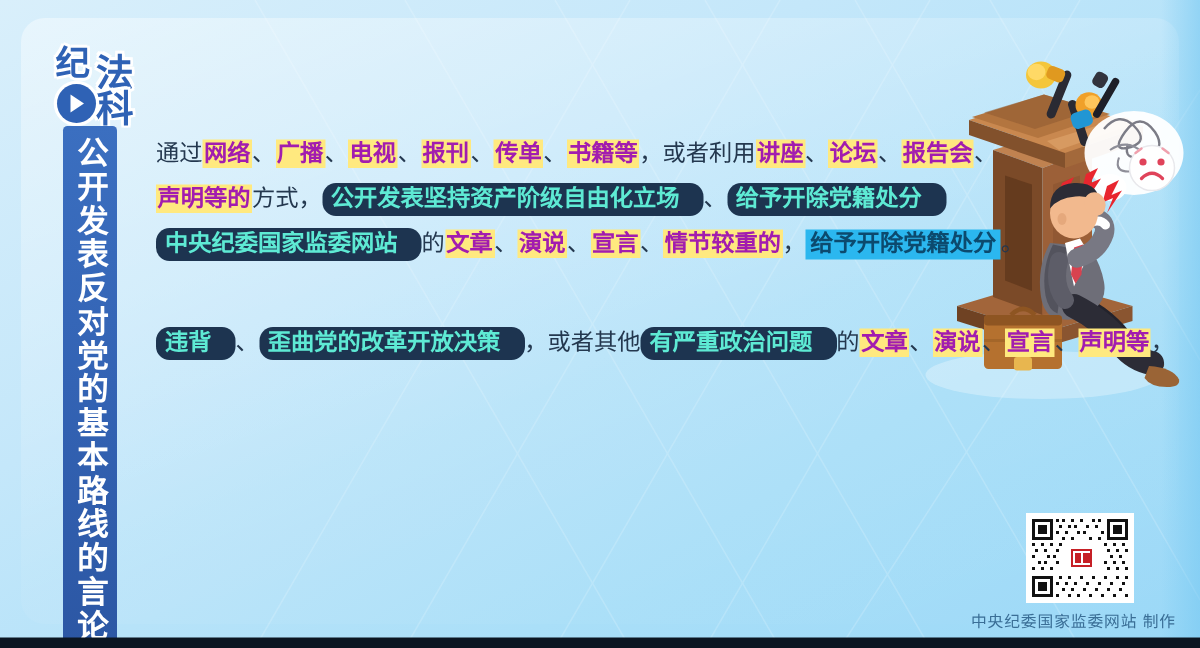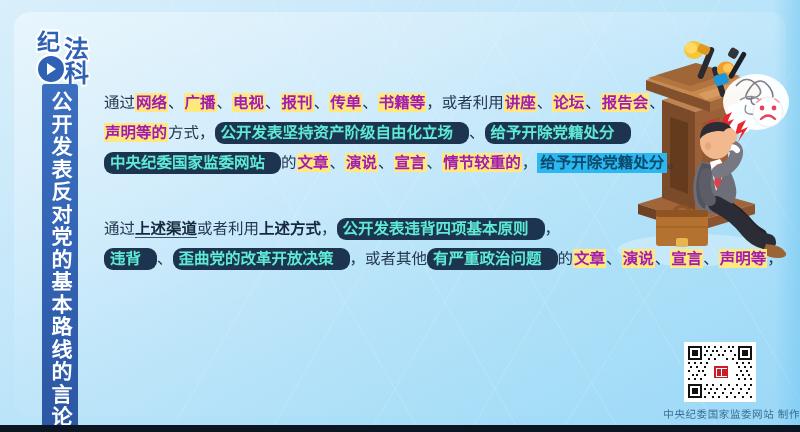--- a/index.html
+++ b/index.html
@@ -174,21 +174,21 @@
   .qr {
     position: absolute;
     left: 684px; top: 342px;
     width: 72px; height: 60px;
     background: #ffffff;
     padding: 2px;
   }
   .qr svg { display: block; }
   .footer {
     position: absolute;
-    right: 0; bottom: 11px;
+    right: 16px; bottom: 11px;
     font-family: "Liberation Sans", "DejaVu Sans", sans-serif;
     font-size: 10.5px;
     letter-spacing: .6px;
     color: #3a6e96;
   }
 </style>
 </head>
 <body>
 
 <div id="poster">
@@ -329,21 +329,20 @@
 
   <div class="content">
 
     <div class="para">
       <div class="line"><span class="t-plain">通过</span><span class="hl-y">网络</span><span class="t-plain">、</span><span class="hl-y">广播</span><span class="t-plain">、</span><span class="hl-y">电视</span><span class="t-plain">、</span><span class="hl-y">报刊</span><span class="t-plain">、</span><span class="hl-y">传单</span><span class="t-plain">、</span><span class="hl-y">书籍等</span><span class="t-plain">，或者利用</span><span class="hl-y">讲座</span><span class="t-plain">、</span><span class="hl-y">论坛</span><span class="t-plain">、</span><span class="hl-y">报告会</span><span class="t-plain">、</span></div>
       <div class="line"><span class="hl-y">声明等的</span><span class="t-plain">方式，</span><span class="hl-d">公开发表坚持资产阶级自由化立场</span><span class="t-plain">、</span><span class="hl-d">给予开除党籍处分</span></div>
       <div class="line"><span class="hl-d">中央纪委国家监委网站</span><span class="t-plain">的</span><span class="hl-y">文章</span><span class="t-plain">、</span><span class="hl-y">演说</span><span class="t-plain">、</span><span class="hl-y">宣言</span><span class="t-plain">、</span><span class="hl-y">情节较重的</span><span class="t-plain">，</span><span class="hl-c">给予开除党籍处分</span><span class="t-plain">。</span></div>
     </div>
 
     <div class="para">
-      <div class="line"><span class="t-plain">通过</span><span class="hl-u">上述渠道</span><span class="t-plain">或者利用</span><span class="b-plain">上述方式</span><span class="t-plain">，</span><span class="hl-d">公开发表违背四项基本原则</span><span class="t-plain">，</span></div>
       <div class="line"><span class="hl-d">违背</span><span class="t-plain">、</span><span class="hl-d">歪曲党的改革开放决策</span><span class="t-plain">，或者其他</span><span class="hl-d">有严重政治问题</span><span class="t-plain">的</span><span class="hl-y">文章</span><span class="t-plain">、</span><span class="hl-y">演说</span><span class="t-plain">、</span><span class="hl-y">宣言</span><span class="t-plain">、</span><span class="hl-y">声明等</span><span class="t-plain">，</span></div>
     </div>
 
   </div>
 
   <div class="qr">
     <svg viewBox="0 0 68 56" width="68" height="56" shape-rendering="crispEdges">
       <rect width="68" height="56" fill="#ffffff"></rect>
       <g fill="#111111">
 

